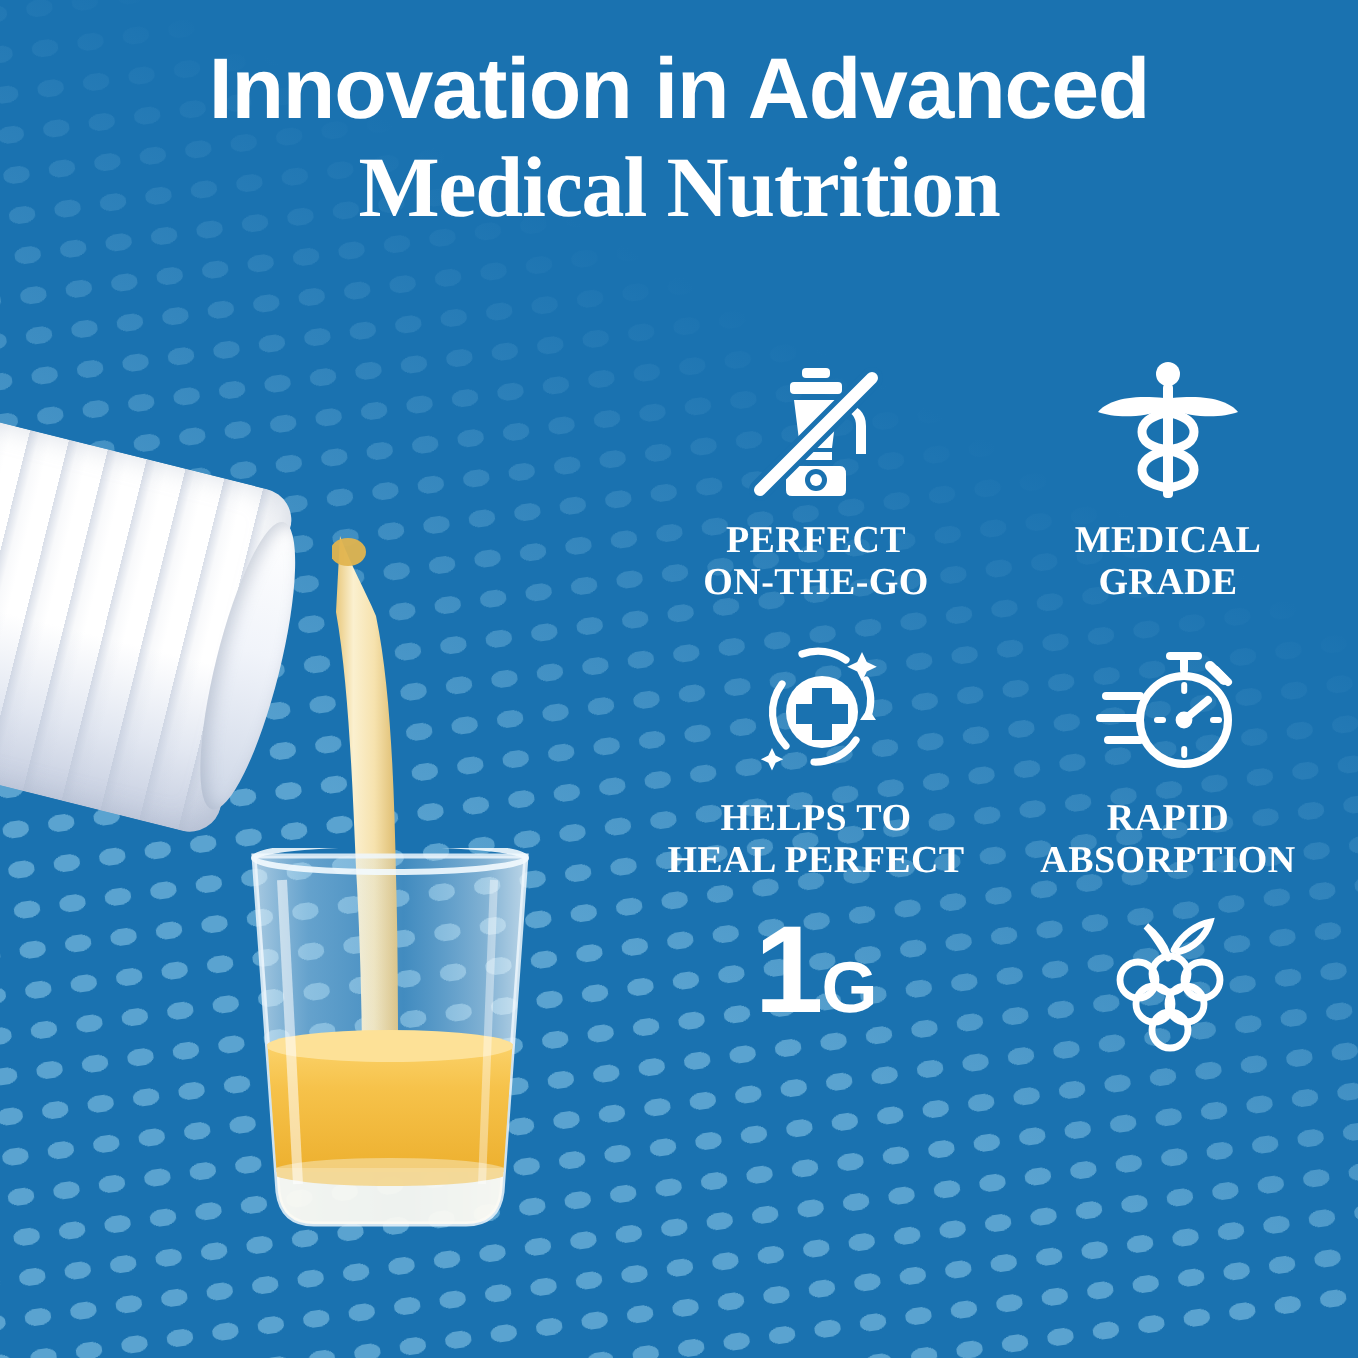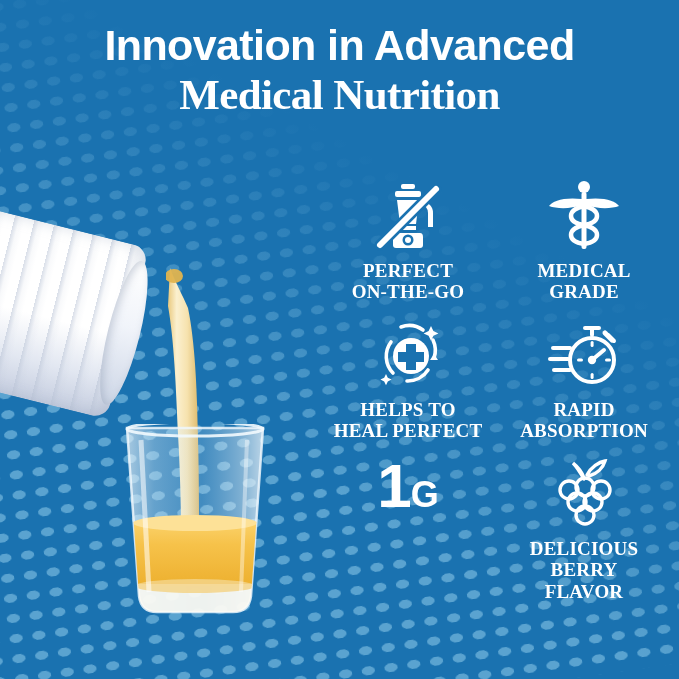--- a/index.html
+++ b/index.html
@@ -351,19 +351,16 @@
             <path d="M37 22 C 33 15, 29 9, 26 6 C 31 10, 35 15, 37 21"></path>
             <circle cx="22" cy="33" r="9"></circle>
             <circle cx="38" cy="30" r="9"></circle>
             <circle cx="54" cy="33" r="9"></circle>
             <circle cx="30" cy="45" r="9"></circle>
             <circle cx="46" cy="45" r="9"></circle>
             <circle cx="38" cy="58" r="9"></circle>
           </g>
         </svg>
       </div>
-      <div class="cap">DELICIOUS
-BERRY
-FLAVOR</div>
     </div>
 
   </div>
 </div>
 
 </body></html>

